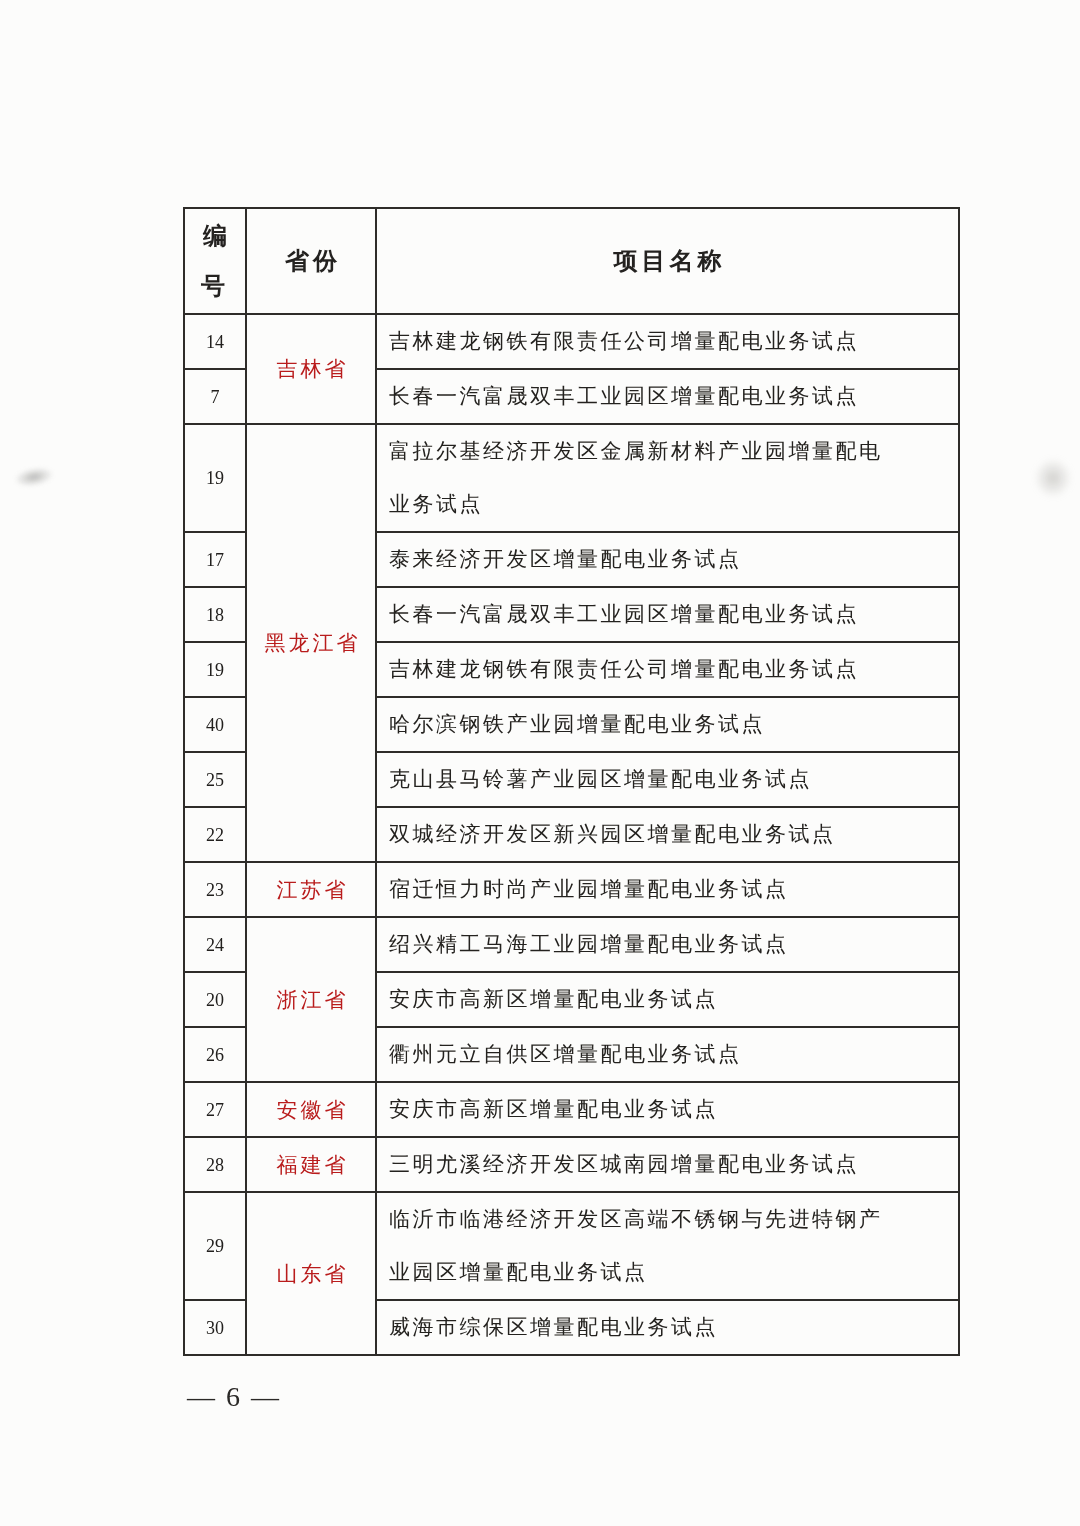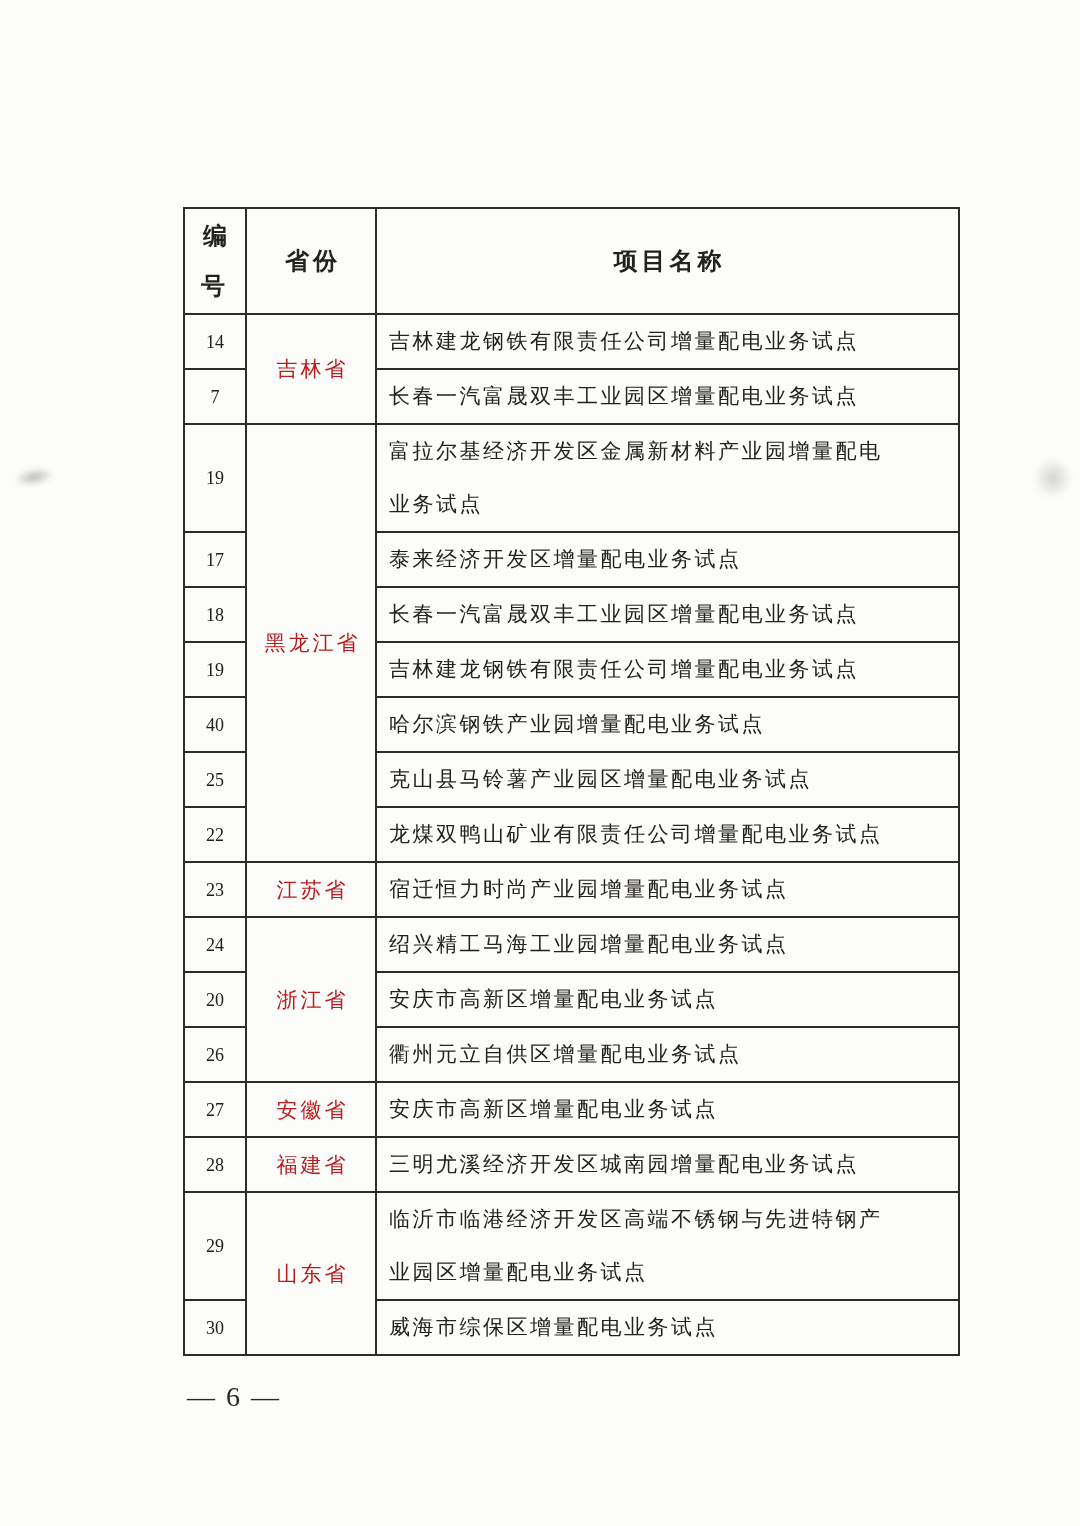--- a/index.html
+++ b/index.html
@@ -151,21 +151,21 @@
         <tr>
           <td class="num">40</td>
           <td class="project">哈尔滨钢铁产业园增量配电业务试点</td>
         </tr>
         <tr>
           <td class="num">25</td>
           <td class="project">克山县马铃薯产业园区增量配电业务试点</td>
         </tr>
         <tr>
           <td class="num">22</td>
-          <td class="project">龙煤双鸭山矿业有限责任公司增量配电业务试点</td>
+          <td class="project">双城经济开发区新兴园区增量配电业务试点</td>
         </tr>
         <tr>
           <td class="num">23</td>
           <td class="province" rowspan="1">江苏省</td>
           <td class="project">宿迁恒力时尚产业园增量配电业务试点</td>
         </tr>
         <tr>
           <td class="num">24</td>
           <td class="province" rowspan="3">浙江省</td>
           <td class="project">绍兴精工马海工业园增量配电业务试点</td>

